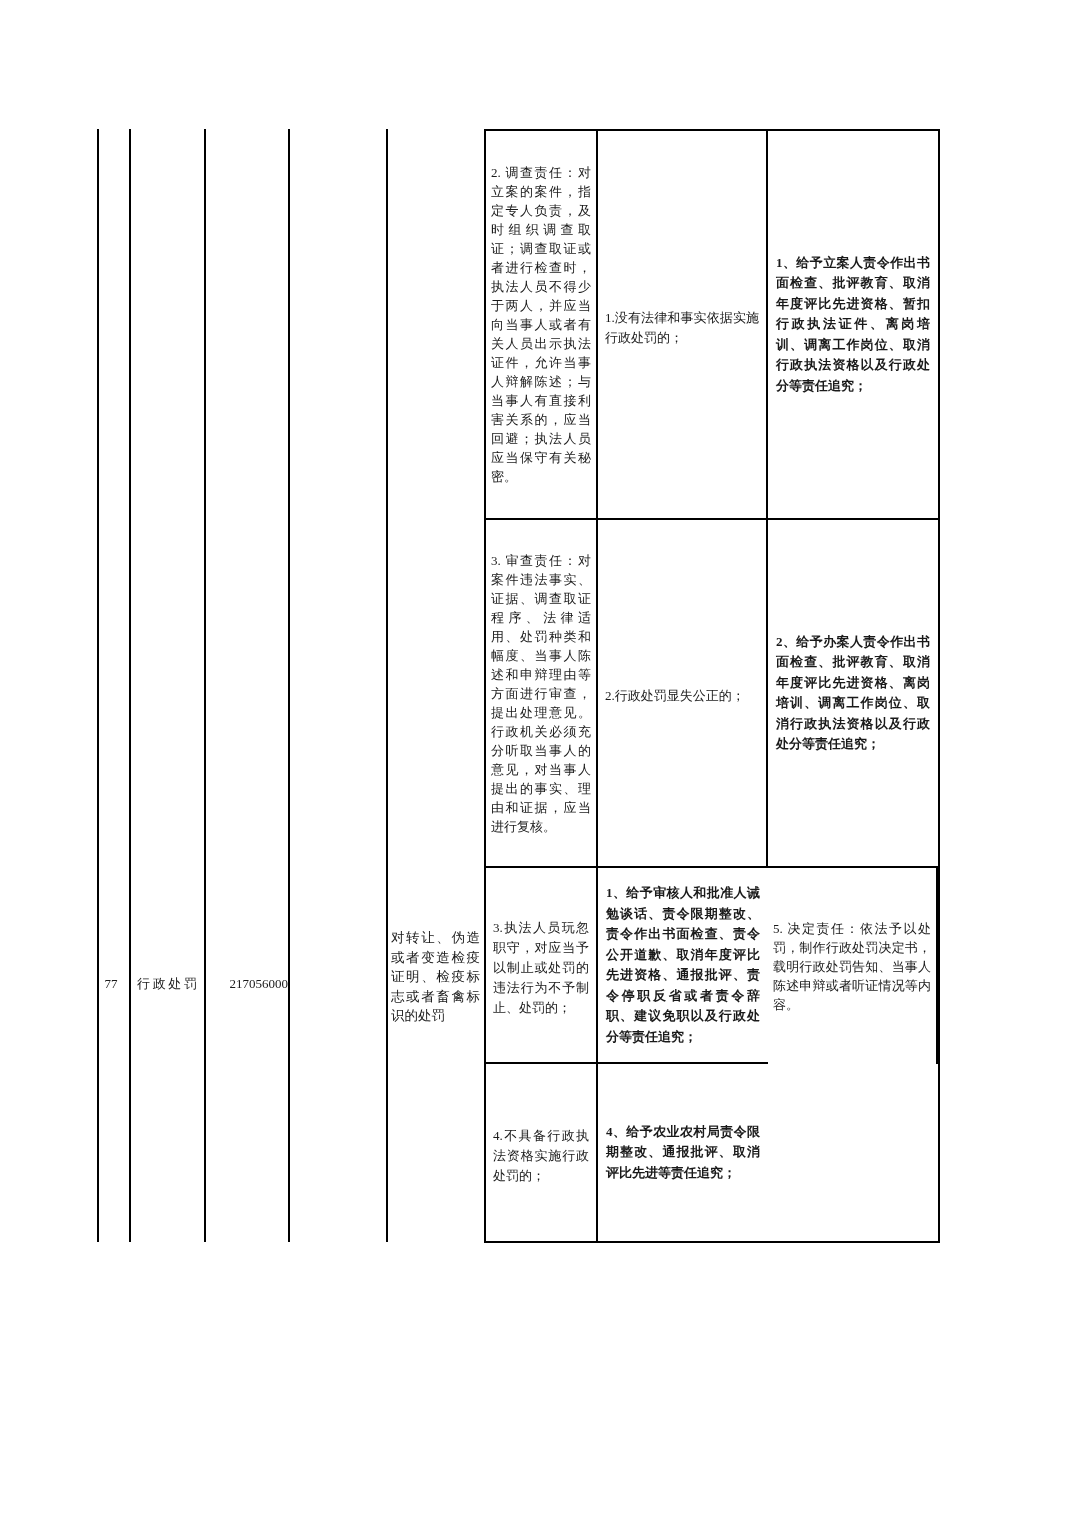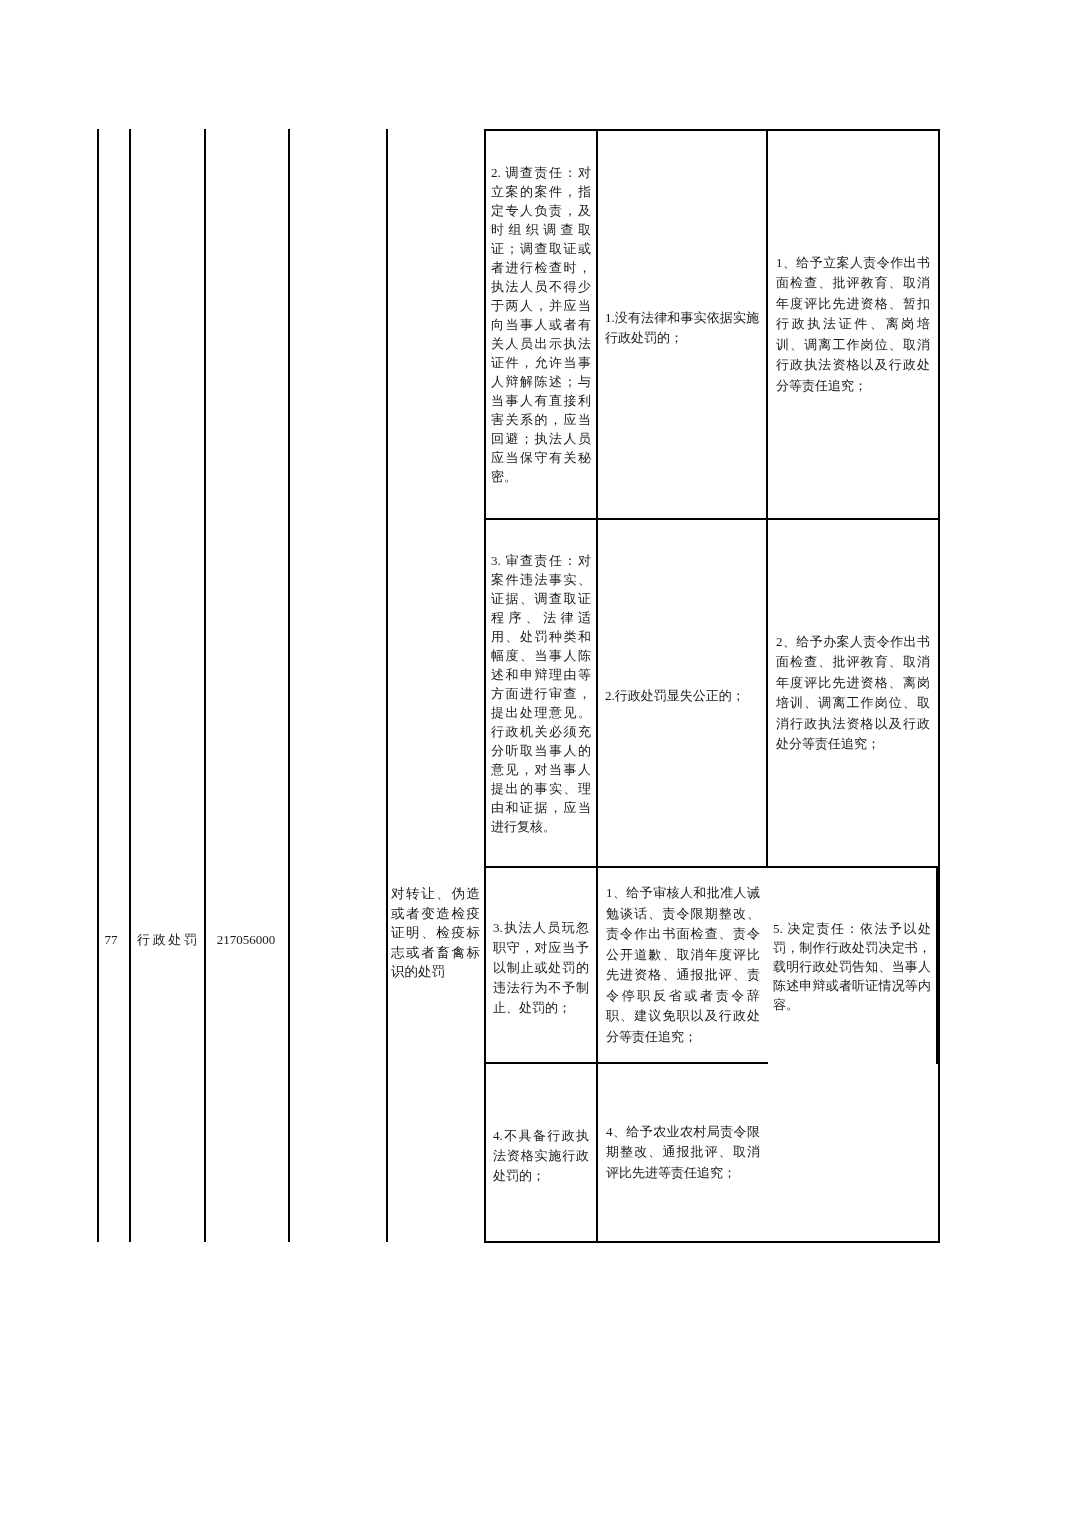--- a/index.html
+++ b/index.html
@@ -29,36 +29,37 @@
   .vl-3 { left: 204px; }
   .vl-4 { left: 288px; }
   .vl-5 { left: 386px; }
 
   
   .ltext {
     position: absolute;
     font-size: 13px;
     line-height: 20px;
     white-space: nowrap;
+    margin-top: 44px;
   }
   .serial {
     left: 95px; top: 930px; width: 32px;
     text-align: center;
   }
   .ptype {
     left: 130px; top: 930px; width: 74px;
     padding: 0 7px;
     box-sizing: border-box;
     text-align: justify;
     text-align-last: justify;
     white-space: normal;
   }
   .pcode {
     left: 204px; top: 930px; width: 84px;
-    text-align: center;
+    text-align: right;
   }
   .pname {
     left: 386px; top: 884px; width: 99px;
     padding: 0 5px;
     box-sizing: border-box;
     font-size: 13.5px;
     line-height: 19.5px;
     white-space: normal;
     text-align: justify;
     text-justify: inter-character;
@@ -77,21 +78,21 @@
     grid-template-rows: 389px 348px 196px 177px;
   }
   .cell {
     box-sizing: border-box;
     border-right: 2px solid #000000;
     border-bottom: 2px solid #000000;
     display: flex;
     align-items: center;
     overflow: hidden;
   }
-  .cell.col-last { border-right: none; }
+  .cell.col-last { border-right: none; font-weight: bold; }
   .cell.row-last { border-bottom: none; }
   .cell-inner {
     width: 100%;
     text-align: justify;
     text-justify: inter-character;
   }
   .c-duty .cell-inner {
     padding: 0 5px;
     font-size: 13px;
     line-height: 19px;

